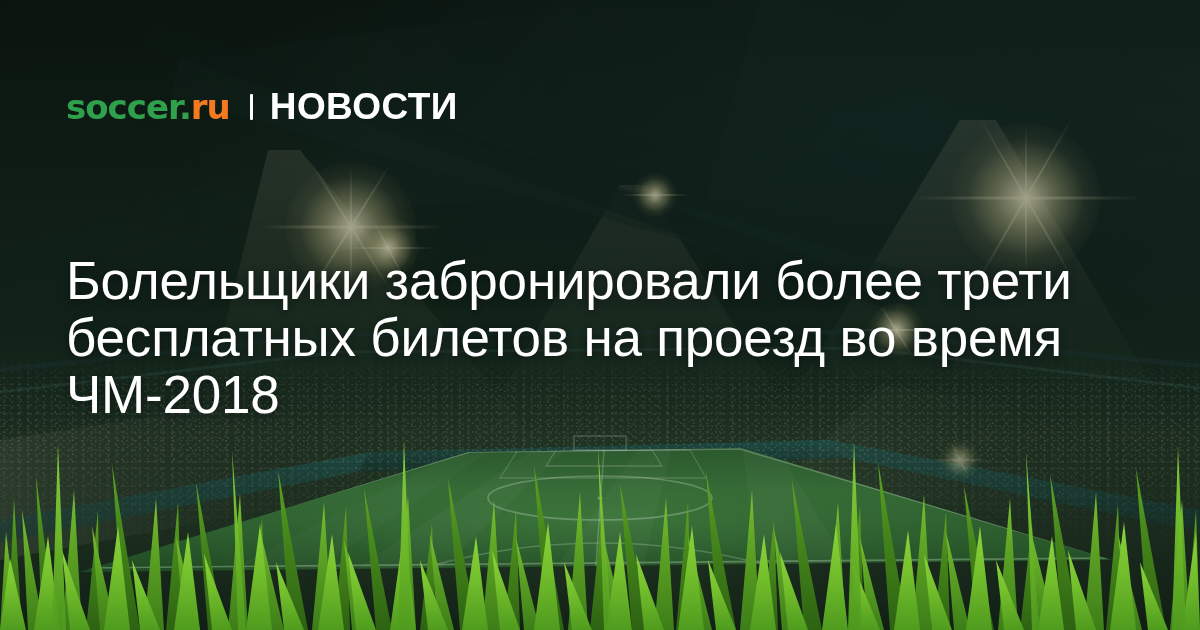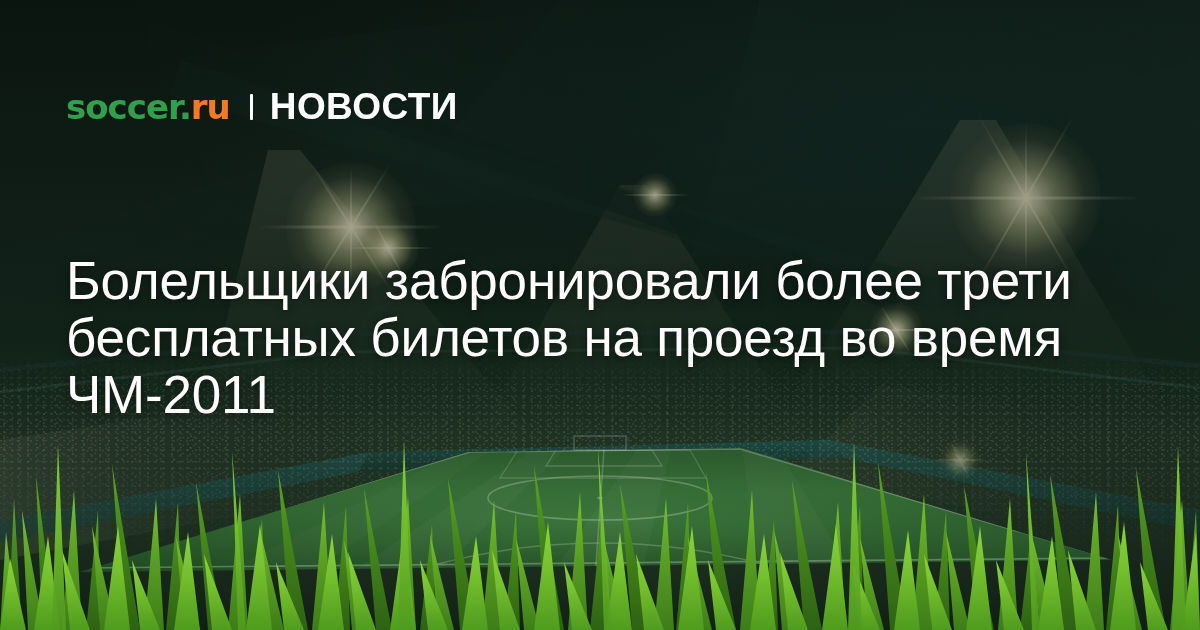--- a/index.html
+++ b/index.html
@@ -428,16 +428,16 @@
   <div class="content">
 
     <div class="brandbar">
       <div class="logo">
         <span class="w-soccer">soccer</span><span class="w-dot">.</span><span class="w-ru">ru</span>
       </div>
       <div class="sep"></div>
       <div class="section">НОВОСТИ</div>
     </div>
 
-    <h1 class="headline">Болельщики забронировали более трети бесплатных билетов на проезд во время ЧМ-2011</h1>
+    <h1 class="headline">Болельщики забронировали более трети бесплатных билетов на проезд во время ЧМ-2018</h1>
 
   </div>
 </div>
 
 </body></html>

